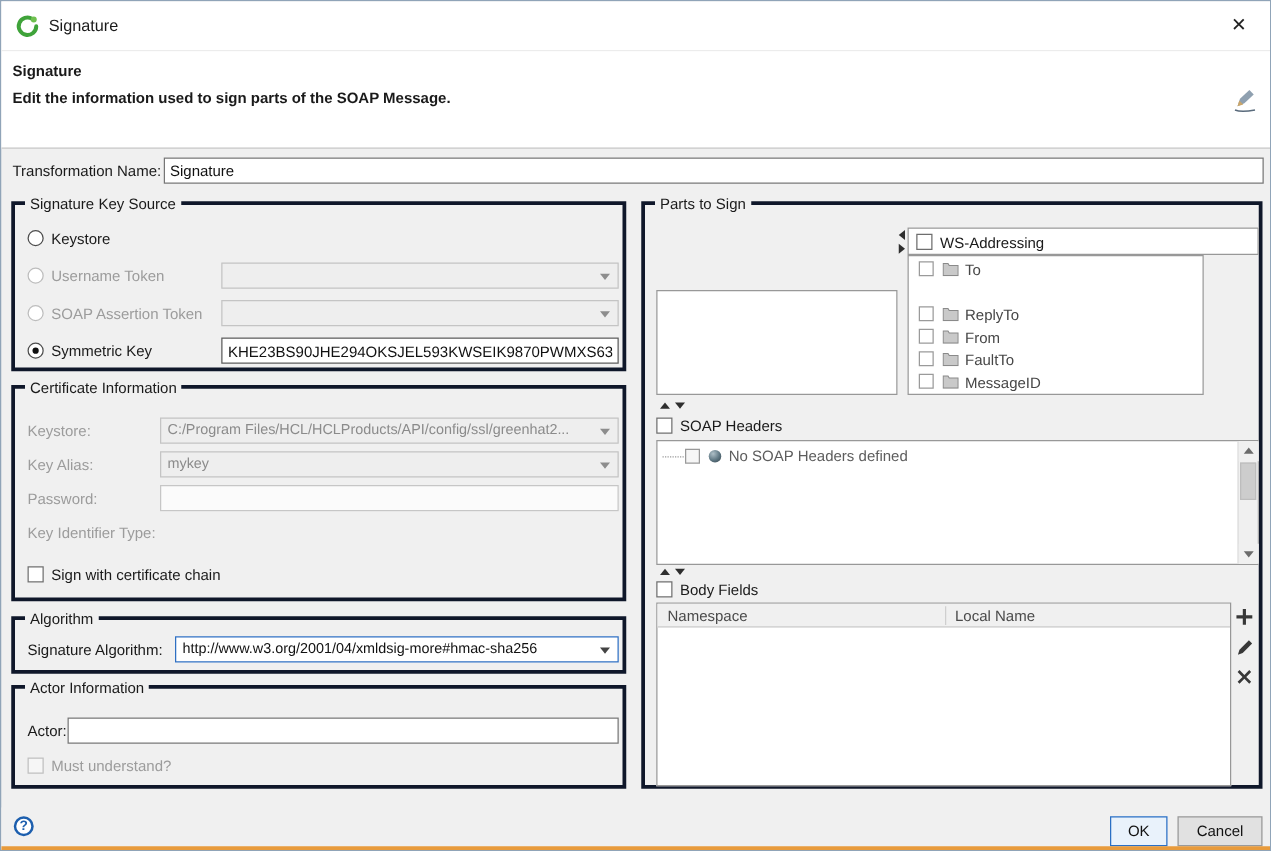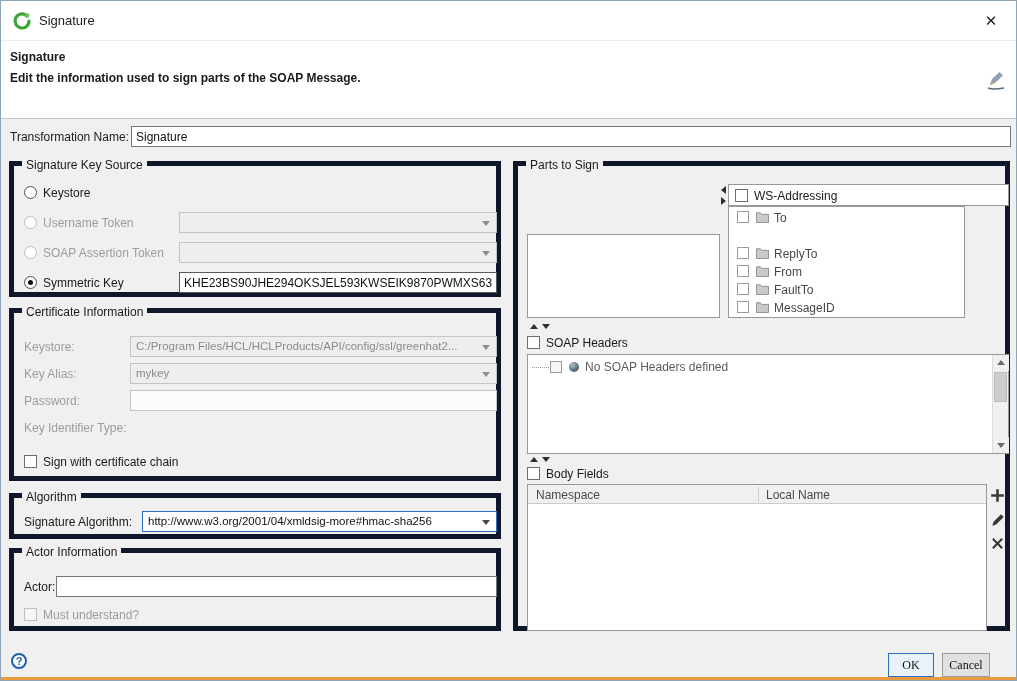--- a/index.html
+++ b/index.html
@@ -12,21 +12,21 @@
   .abs{position:absolute;}
   
   .titlebar{position:absolute;left:0;top:0;width:100%;height:40px;background:#fff;border-bottom:1px solid #ececec;}
   .titlebar .title{position:absolute;left:38px;top:12px;font-size:13px;}
   .close-btn{position:absolute;right:4px;top:0;width:42px;height:40px;line-height:40px;text-align:center;font-size:15px;color:#222;cursor:default;}
   
   .header{position:absolute;left:0;top:40px;width:100%;height:78px;background:#fff;border-bottom:1px solid #c3c3c3;}
   .header-title{position:absolute;left:9px;top:9px;font-weight:bold;font-size:12px;}
   .header-desc{position:absolute;left:9px;top:30px;font-size:12px;font-weight:bold;}
   
-  .grp{position:absolute;border:5px solid #0f172a;}
+  .grp{position:absolute;border:3px solid #0f172a;}
   .grp-title{position:absolute;top:-8px;left:8px;background:#f0f0f0;padding:0 4px;font-size:12px;white-space:nowrap;}
   .lbl{position:absolute;font-size:12px;line-height:14px;white-space:nowrap;}
   .lbl.dis{color:#9c9c9c;}
   
   .radio{position:absolute;width:13px;height:13px;border:1px solid #4d4d4d;border-radius:50%;background:#fff;}
   .radio.sel::after{content:"";position:absolute;left:3px;top:3px;width:5px;height:5px;border-radius:50%;background:#111;}
   .radio.dis{border-color:#bdbdbd;}
   .cb{position:absolute;width:13px;height:13px;border:1px solid #6e6e6e;background:#fff;}
   .cb.dis{border-color:#bfbfbf;background:#f6f6f6;}
   .cb.sm{width:12px;height:12px;border-color:#9a9a9a;}
@@ -52,21 +52,21 @@
   .sb-btn{position:absolute;left:0;width:16px;height:16px;background:#f0f0f0;}
   .sb-thumb{position:absolute;left:1px;width:13px;background:#cdcdcd;border:1px solid #bdbdbd;}
   
   .tbl-head{position:absolute;left:0;top:0;width:100%;height:19px;background:#f0f0f0;border-bottom:1px solid #cccccc;color:#4a4a4a;}
   .tbl-col-div{position:absolute;top:2px;width:1px;height:15px;background:#cfcfcf;}
   
   .sphere{position:absolute;width:10px;height:10px;border-radius:50%;background:radial-gradient(circle at 35% 30%, #aebfc7 0%, #5d7682 55%, #313f46 100%);}
   
   .footer{position:absolute;left:0;top:645px;width:100%;height:33px;background:#f0f0f0;}
   .help{position:absolute;left:10px;top:7px;width:16px;height:16px;border-radius:50%;border:2px solid #1d5fae;color:#1d5fae;background:#fff;font-weight:bold;font-size:11px;line-height:13px;text-align:center;}
-  .btn{position:absolute;height:24px;background:#e1e1e1;border:1px solid #9a9a9a;font-family:Liberation Serif, serif;font-size:12px;color:#111;text-align:center;padding:0;}
+  .btn{position:absolute;height:24px;background:#e1e1e1;border:1px solid #9a9a9a;font-family:Liberation Sans, sans-serif;font-size:12px;color:#111;text-align:center;padding:0;}
   .btn.default{background:#e9f2fb;border:1px solid #2a6fc4;}
   .accent{position:absolute;left:0;bottom:0;width:100%;height:3px;background:#e89b3c;}
   .icon{display:inline-block;}
 </style>
 </head>
 <body>
 
 <div class="window">
 
   <div class="titlebar">
@@ -244,17 +244,17 @@
     <span class="icon abs" style="left:473px;top:371px">
       <svg width="13" height="13" viewBox="0 0 12 12">
           <path d="M1 2.4 L2.4 1 L6 4.6 L9.6 1 L11 2.4 L7.4 6 L11 9.6 L9.6 11 L6 7.4 L2.4 11 L1 9.6 L4.6 6z" fill="#383838"></path>
         </svg>
     </span>
   </div>
 
   <div class="footer">
     <span class="help">?</span>
     <button class="btn default" style="left:887px;top:7px;width:46px">OK</button>
-    <button class="btn" style="left:941px;top:7px;width:48px">Cancel</button>
+    <button class="btn" style="left:941px;top:7px;width:68px">Cancel</button>
   </div>
 
   <div class="accent"></div>
 </div>
 
 </body></html>

